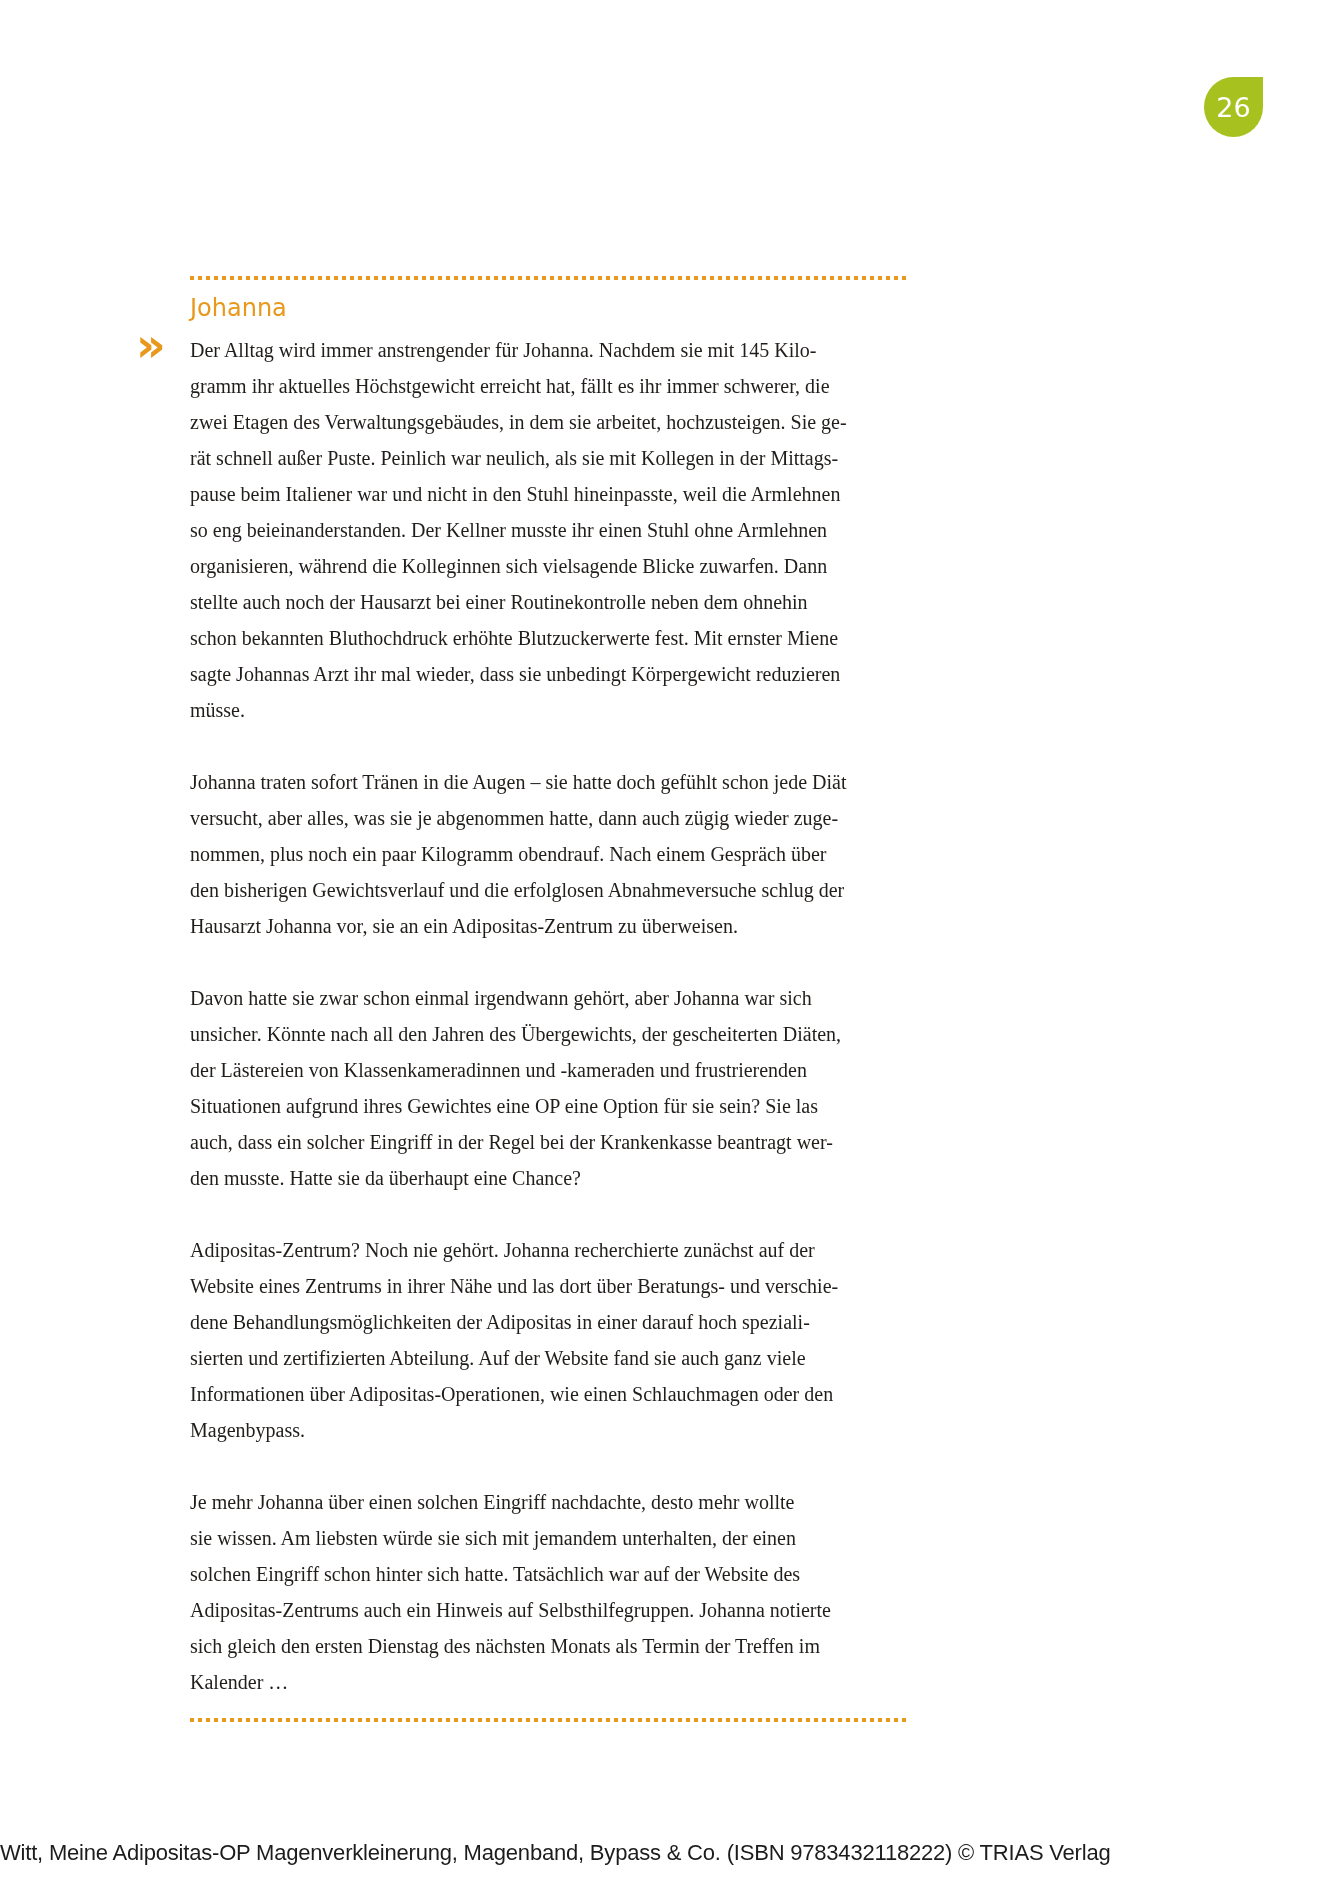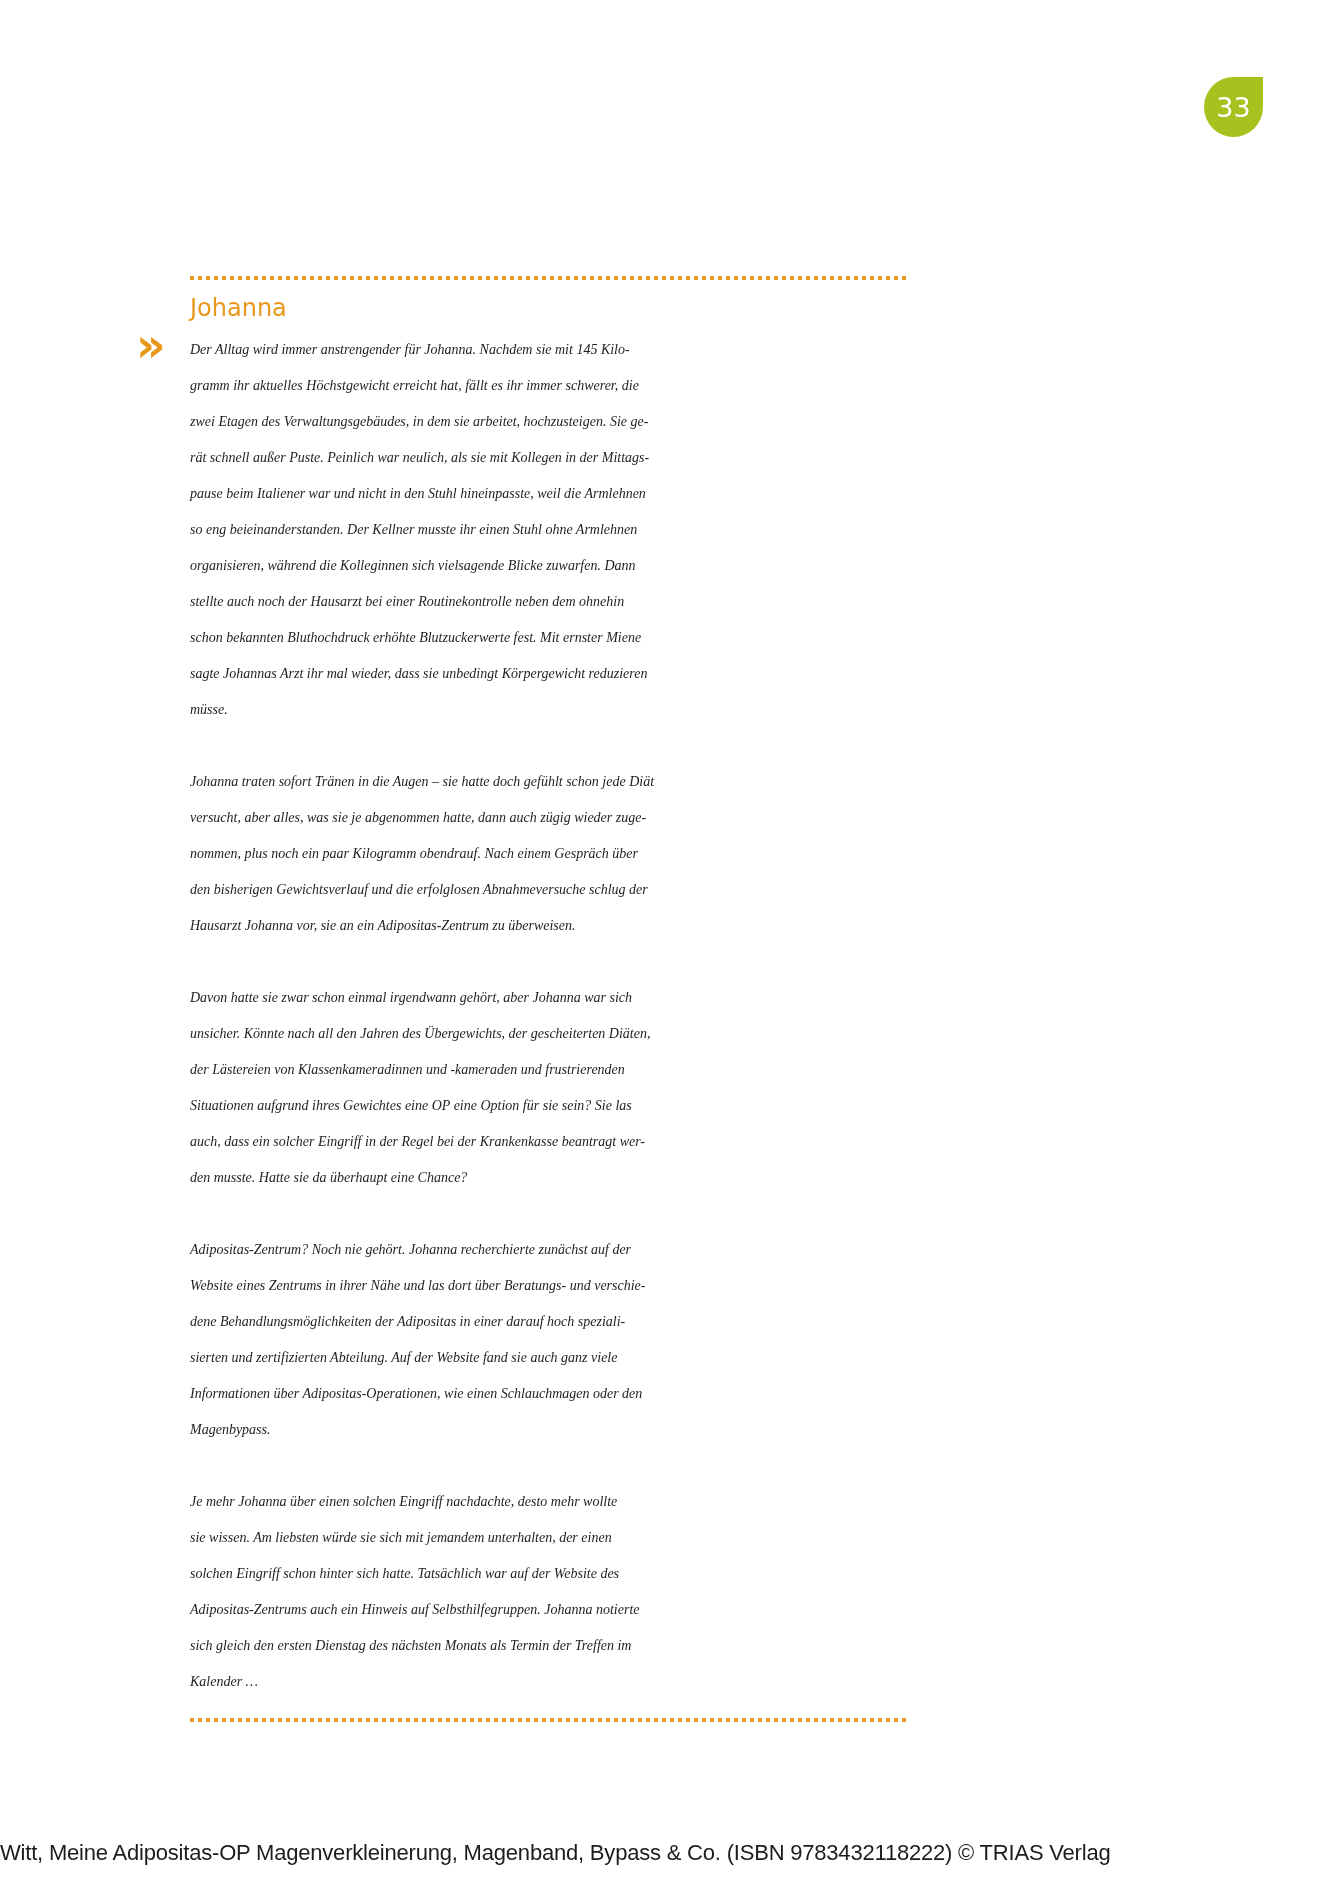--- a/index.html
+++ b/index.html
@@ -76,22 +76,21 @@
   .story-text {
     position: absolute;
     left: 190px;
     top: 332px;
     width: 730px;
   }
   .story-text p {
     margin: 0 0 36px 0;
     white-space: pre-line;
     font-family: "Liberation Serif", "DejaVu Serif", serif;
-    font-style: italic;
-    font-size: 14px;
+    font-size: 20px;
     line-height: 36px;
     color: var(--body-text, #211D1A);
   }
 
   
   .footer-credit {
     position: absolute;
     left: 0;
     right: 0;
     top: 1840px;
@@ -102,21 +101,21 @@
     letter-spacing: -0.2px;
   }
 </style>
 </head>
 <body>
 
 <div class="page">
 
 
   <div class="page-badge">
-    <span>33</span>
+    <span>26</span>
   </div>
 
   <div class="dotted-divider top"></div>
 
   <div class="case-label">Johanna</div>
 
   <div class="quote-chevrons">»</div>
 
   <div class="story-text">
     <p>Der Alltag wird immer anstrengender für Johanna. Nachdem sie mit 145 Kilo-

